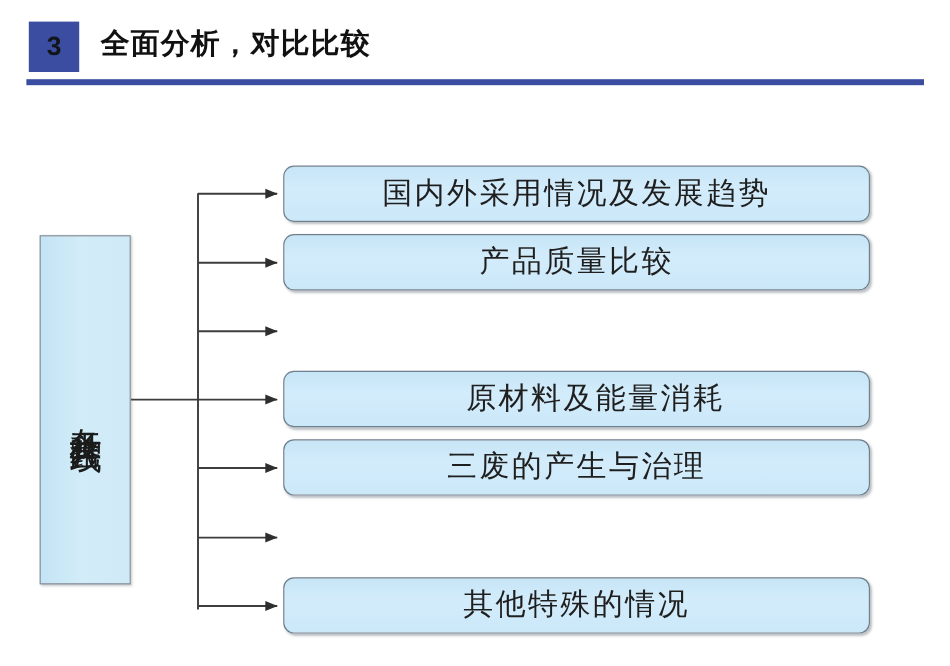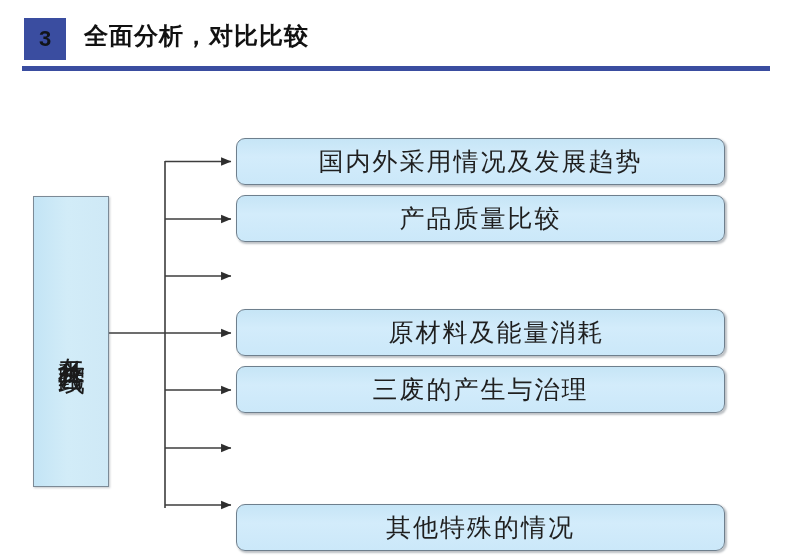--- a/index.html
+++ b/index.html
@@ -173,17 +173,17 @@
   </div>
   <div class="leaf-box" style="top:195px;">
     <span class="leaf-label">产品质量比较</span>
   </div>
   <div class="leaf-box" style="top:309px;padding-left:32px;">
     <span class="leaf-label">原材料及能量消耗</span>
   </div>
   <div class="leaf-box" style="top:366px;">
     <span class="leaf-label">三废的产生与治理</span>
   </div>
-  <div class="leaf-box" style="top:504px;">
+  <div class="leaf-box" style="top:481px;">
     <span class="leaf-label">其他特殊的情况</span>
   </div>
 
 </div>
 
 </body></html>

